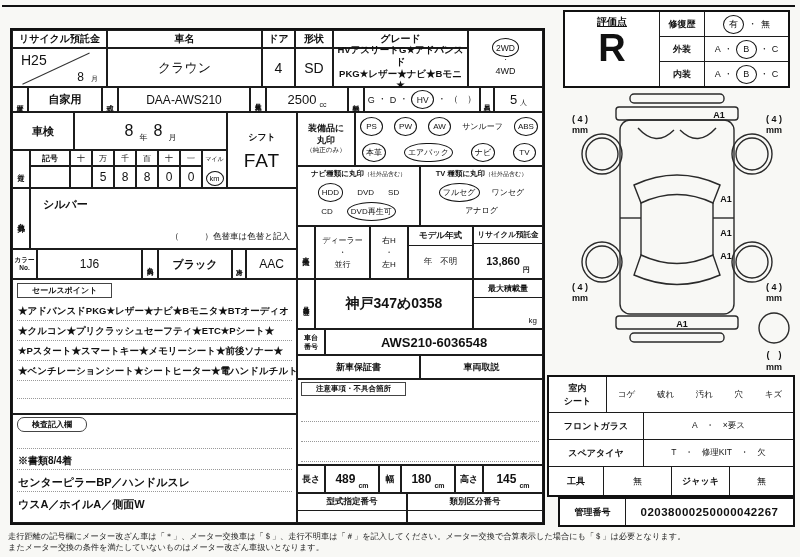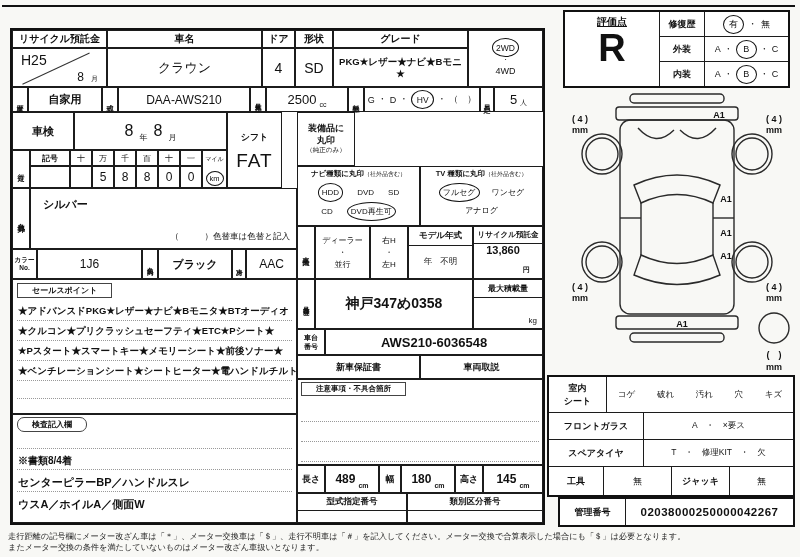--- a/index.html
+++ b/index.html
@@ -31,20 +31,21 @@
   <div class="c" style="left:0;top:18px;width:95px;height:39px;">
     <span class="a" style="left:8px;top:3px;font-size:14px;">H25</span>
     <span class="a" style="right:22px;bottom:2px;font-size:12px;"><span>8</span></span>
     <span class="a" style="right:8px;bottom:2px;font-size:7px;">月</span>
     <span class="a" style="left:6px;top:50%;width:80%;height:1px;background:#333;transform:rotate(-25deg);"></span>
   </div>
   <div class="c" style="left:95px;top:18px;width:155px;height:39px;font-size:13px;">クラウン</div>
   <div class="c" style="left:250px;top:18px;width:33px;height:39px;font-size:14px;">4</div>
   <div class="c" style="left:283px;top:18px;width:38px;height:39px;font-size:14px;">SD</div>
   <div class="c col" style="left:321px;top:18px;width:135px;height:39px;font-size:9.5px;font-weight:bold;line-height:1.25;">
+    <span>HVアスリートG★アドバンスド</span>
     <span>PKG★レザー★ナビ★Bモニ</span>
     <span>★</span>
   </div>
   <div class="c col" style="left:456px;top:0;width:75px;height:57px;font-size:9px;gap:1px;">
     <span class="o" style="font-size:8.5px;">2WD</span>
     <span style="font-size:7px;">・</span>
     <span>4WD</span>
   </div>
 
   <div class="c vert" style="left:0;top:57px;width:16px;height:25px;font-size:7px;">車歴</div>
@@ -91,28 +92,43 @@
   <div class="c" style="left:58px;top:136px;width:22px;height:22px;font-size:12px;"></div>
   <div class="c" style="left:80px;top:136px;width:22px;height:22px;font-size:12px;">5</div>
   <div class="c" style="left:102px;top:136px;width:22px;height:22px;font-size:12px;">8</div>
   <div class="c" style="left:124px;top:136px;width:22px;height:22px;font-size:12px;">8</div>
   <div class="c" style="left:146px;top:136px;width:22px;height:22px;font-size:12px;">0</div>
   <div class="c" style="left:168px;top:136px;width:22px;height:22px;font-size:12px;">0</div>
   <div class="c col" style="left:190px;top:120px;width:25px;height:38px;gap:10px;">
     <span style="font-size:6px;">マイル</span>
     <span class="o" style="min-width:18px;height:15px;font-size:7.5px;">km</span>
   </div>
-  <div class="c col" style="left:215px;top:82px;width:55px;height:76px;">
+  <div class="c col" style="left:215px;top:82px;width:70px;height:76px;">
     <span style="font-size:9px;font-weight:bold;padding:3px 0 6px;">シフト</span>
     <span style="font-size:19px;letter-spacing:1px;">FAT</span>
   </div>
   <div class="c col" style="left:285px;top:82px;width:58px;height:54px;line-height:1.3;">
     <span style="font-size:9px;font-weight:bold;">装備品に</span>
     <span style="font-size:9px;font-weight:bold;">丸印</span>
     <span style="font-size:6.5px;">（純正のみ）</span>
+  </div>
+  <div class="c col" style="left:343px;top:82px;width:188px;height:54px;font-size:8px;justify-content:space-around;align-items:stretch;">
+    <div style="display:flex;justify-content:space-between;align-items:center;padding:0 4px;">
+      <span class="o">PS</span>
+      <span class="o">PW</span>
+      <span class="o">AW</span>
+      <span>サンルーフ</span>
+      <span class="o">ABS</span>
+    </div>
+    <div style="display:flex;justify-content:space-between;align-items:center;padding:0 6px;">
+      <span class="o">本革</span>
+      <span class="o" style="min-width:40px;border-radius:50%/55%;">エアバック</span>
+      <span class="o">ナビ</span>
+      <span class="o">TV</span>
+    </div>
   </div>
 
   <div class="c col" style="left:285px;top:136px;width:123px;height:60px;justify-content:flex-start;">
     <div style="font-size:7.5px;font-weight:bold;padding-top:2px;"><span>ナビ種類に丸印</span><span style="font-size:6px;font-weight:normal;">（社外品含む）</span></div>
     <div style="display:flex;gap:14px;align-items:center;font-size:8px;padding-top:7px;">
       <span class="o">HDD</span>
       <span>DVD</span>
       <span>SD</span>
     </div>
     <div style="display:flex;gap:14px;align-items:center;font-size:8px;padding-top:6px;">
@@ -160,21 +176,21 @@
   </div>
   <div class="c col" style="left:396px;top:196px;width:65px;height:53px;align-items:stretch;">
     <div style="font-size:8.5px;font-weight:bold;border-bottom:1px solid #1c1c1c;padding:3px 0;">モデル年式</div>
     <div style="flex:1;display:flex;align-items:center;justify-content:center;gap:8px;font-size:8.5px;">
       <span>年</span>
       <span>不明</span>
     </div>
   </div>
   <div class="c col" style="left:461px;top:196px;width:70px;height:53px;align-items:stretch;">
     <div style="font-size:7.5px;font-weight:bold;border-bottom:1px solid #1c1c1c;padding:3px 0;">リサイクル預託金</div>
-    <div style="flex:1;display:flex;justify-content:center;font-size:11px;font-weight:bold;">
+    <div style="flex:1;display:flex;align-items:center;justify-content:center;font-size:11px;font-weight:bold;">
       <span>13,860</span>
         <span class="u">円</span>
     </div>
   </div>
 
   <div class="c" style="left:0;top:249px;width:285px;height:135px;align-items:flex-start;justify-content:flex-start;">
     <span class="chip" style="left:4px;top:3px;font-size:8px;">セールスポイント</span>
     <div class="a" style="left:4px;top:22px;right:4px;font-weight:bold;font-size:9.5px;text-align:left;">
       <div class="dl" style="padding:3px 1px 2px;white-space:nowrap;">★アドバンスドPKG★レザー★ナビ★Bモニタ★BTオーディオ</div>
       <div class="dl" style="padding:4px 1px 2px;white-space:nowrap;">★クルコン★プリクラッシュセーフティ★ETC★Pシート★</div>

